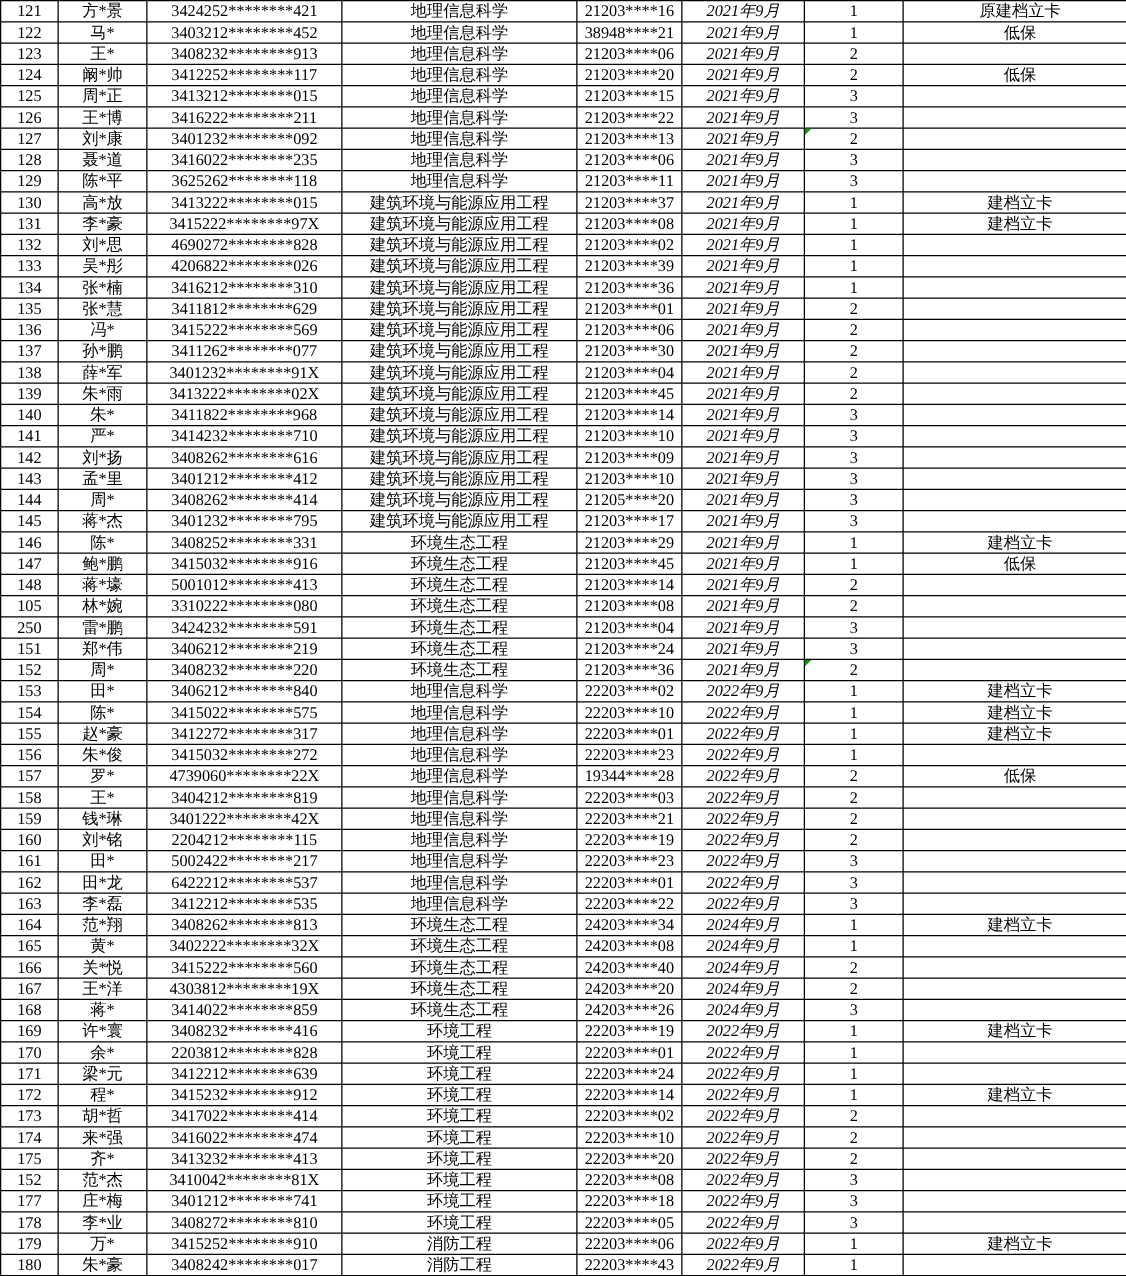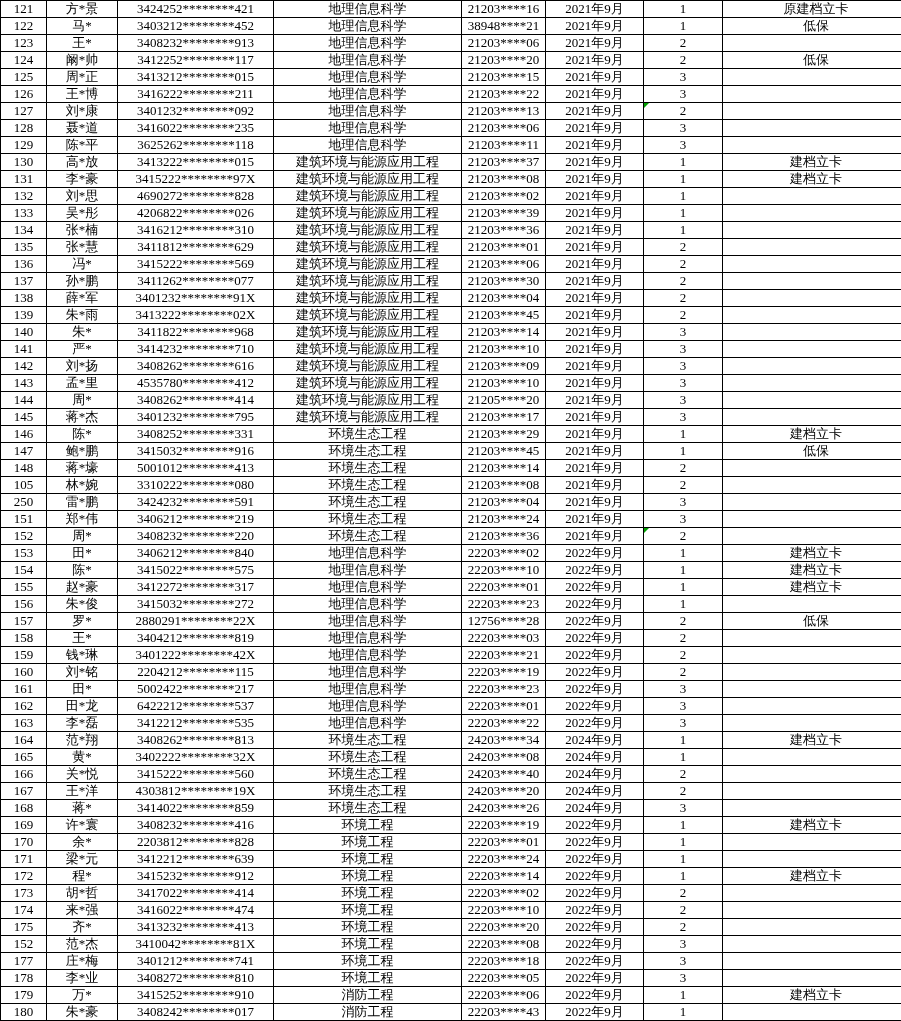--- a/index.html
+++ b/index.html
@@ -26,21 +26,21 @@
     line-height: 16px;
     white-space: nowrap;
     overflow: hidden;
     position: relative;
   }
   .col-row_no      { width: 45px; margin-left: 40px; }
   .col-name        { width: 70px; }
   .col-id_number   { width: 155px; letter-spacing: 0px; }
   .col-major       { width: 187px; }
   .col-student_id  { width: 83px; }
-  .col-enroll_date { width: 97px; }
+  .col-enroll_date { width: 97px; font-style: italic; }
   .col-count       { width: 78px; }
   .col-note        { width: 186px; }
   .corner-flag {
     position: absolute;
     top: 0;
     left: 0;
     width: 0;
     height: 0;
     border-top: 5px solid #00a000;
     border-right: 5px solid transparent;
@@ -267,21 +267,21 @@
         <td class="col-id_number">3408262********616</td>
         <td class="col-major">建筑环境与能源应用工程</td>
         <td class="col-student_id">21203****09</td>
         <td class="col-enroll_date">2021年9月</td>
         <td class="col-count">3</td>
         <td class="col-note"></td>
       </tr>
       <tr>
         <td class="col-row_no">143</td>
         <td class="col-name">孟*里</td>
-        <td class="col-id_number">4535780********412</td>
+        <td class="col-id_number">3401212********412</td>
         <td class="col-major">建筑环境与能源应用工程</td>
         <td class="col-student_id">21203****10</td>
         <td class="col-enroll_date">2021年9月</td>
         <td class="col-count">3</td>
         <td class="col-note"></td>
       </tr>
       <tr>
         <td class="col-row_no">144</td>
         <td class="col-name">周*</td>
         <td class="col-id_number">3408262********414</td>
@@ -407,23 +407,23 @@
         <td class="col-id_number">3415032********272</td>
         <td class="col-major">地理信息科学</td>
         <td class="col-student_id">22203****23</td>
         <td class="col-enroll_date">2022年9月</td>
         <td class="col-count">1</td>
         <td class="col-note"></td>
       </tr>
       <tr>
         <td class="col-row_no">157</td>
         <td class="col-name">罗*</td>
-        <td class="col-id_number">2880291********22X</td>
-        <td class="col-major">地理信息科学</td>
-        <td class="col-student_id">12756****28</td>
+        <td class="col-id_number">4739060********22X</td>
+        <td class="col-major">地理信息科学</td>
+        <td class="col-student_id">19344****28</td>
         <td class="col-enroll_date">2022年9月</td>
         <td class="col-count">2</td>
         <td class="col-note">低保</td>
       </tr>
       <tr>
         <td class="col-row_no">158</td>
         <td class="col-name">王*</td>
         <td class="col-id_number">3404212********819</td>
         <td class="col-major">地理信息科学</td>
         <td class="col-student_id">22203****03</td>

